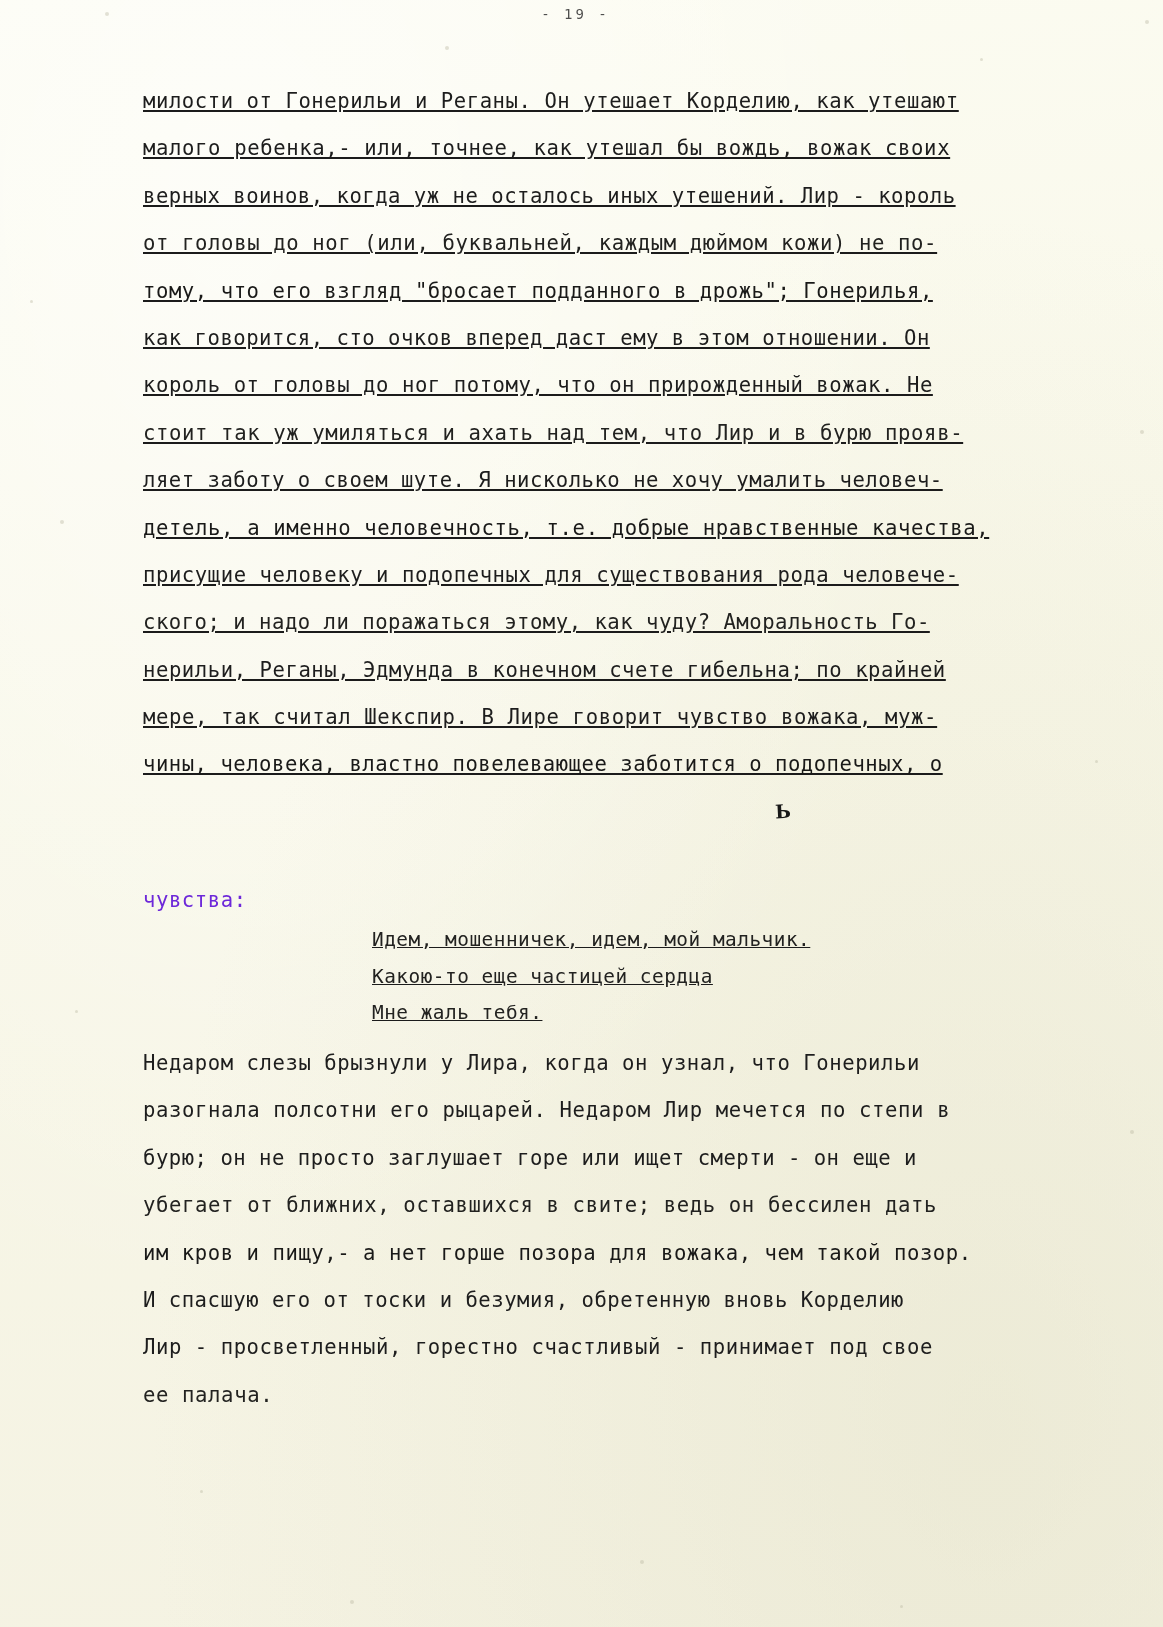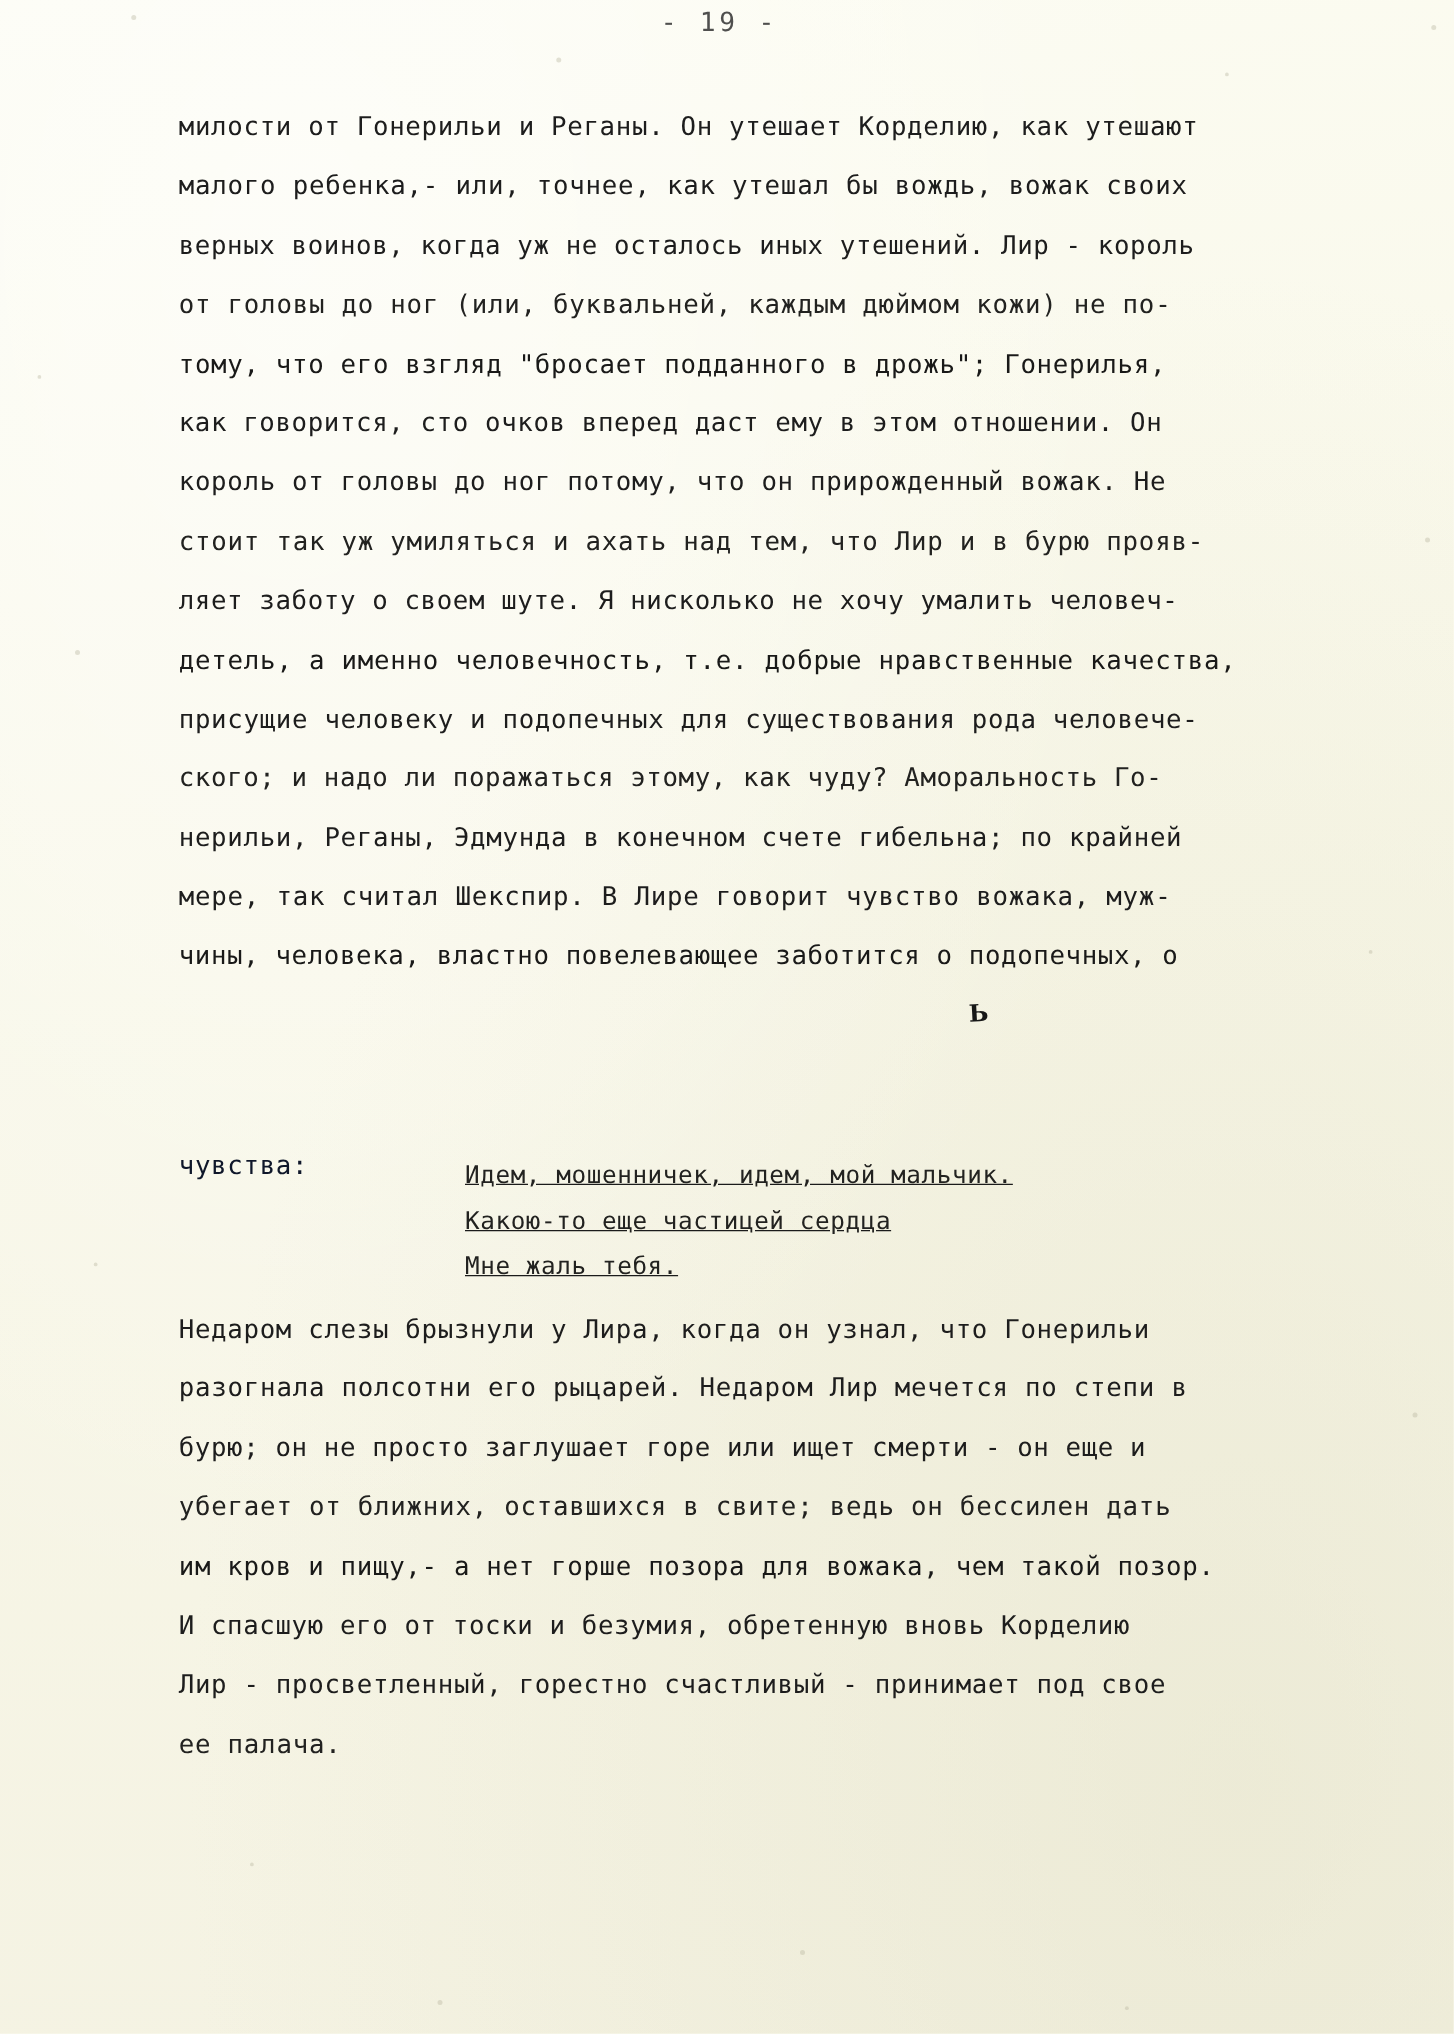--- a/index.html
+++ b/index.html
@@ -34,31 +34,32 @@
     position: absolute;
     inset: 0;
   }
 
   .page-number {
     position: absolute;
     top: 6px;
     left: 0;
     right: 12px;
     text-align: center;
-    font-size: 21px;
+    font-size: 14px;
     letter-spacing: 3px;
     color: #2a2a2a;
     opacity: .82;
   }
 
   .body-text {
     position: absolute;
     left: 143px;
     top: 78px;
     width: 930px;
+    text-decoration: underline;
   }
 
   .line {
     font-size: 20.6px;
     line-height: 47.4px;
     letter-spacing: 0.55px;
     white-space: pre;
     color: #1d1d1d;
     height: 47.4px;
   }
@@ -87,25 +88,25 @@
   .tail-text {
     position: absolute;
     left: 143px;
     top: 1040px;
     width: 930px;
   }
 
   .chuvstva {
     position: absolute;
     left: 143px;
-    top: 920px;
+    top: 888px;
     font-size: 20.6px;
     letter-spacing: 0.55px;
     white-space: pre;
-    color: #0f172a;
+    color: #6d28d9;
     text-align: center;
   }
 
   
   .hand-correction {
     position: absolute;
     left: 775px;
     top: 800px;
     font-family: "DejaVu Serif", serif;
     font-size: 19px;

